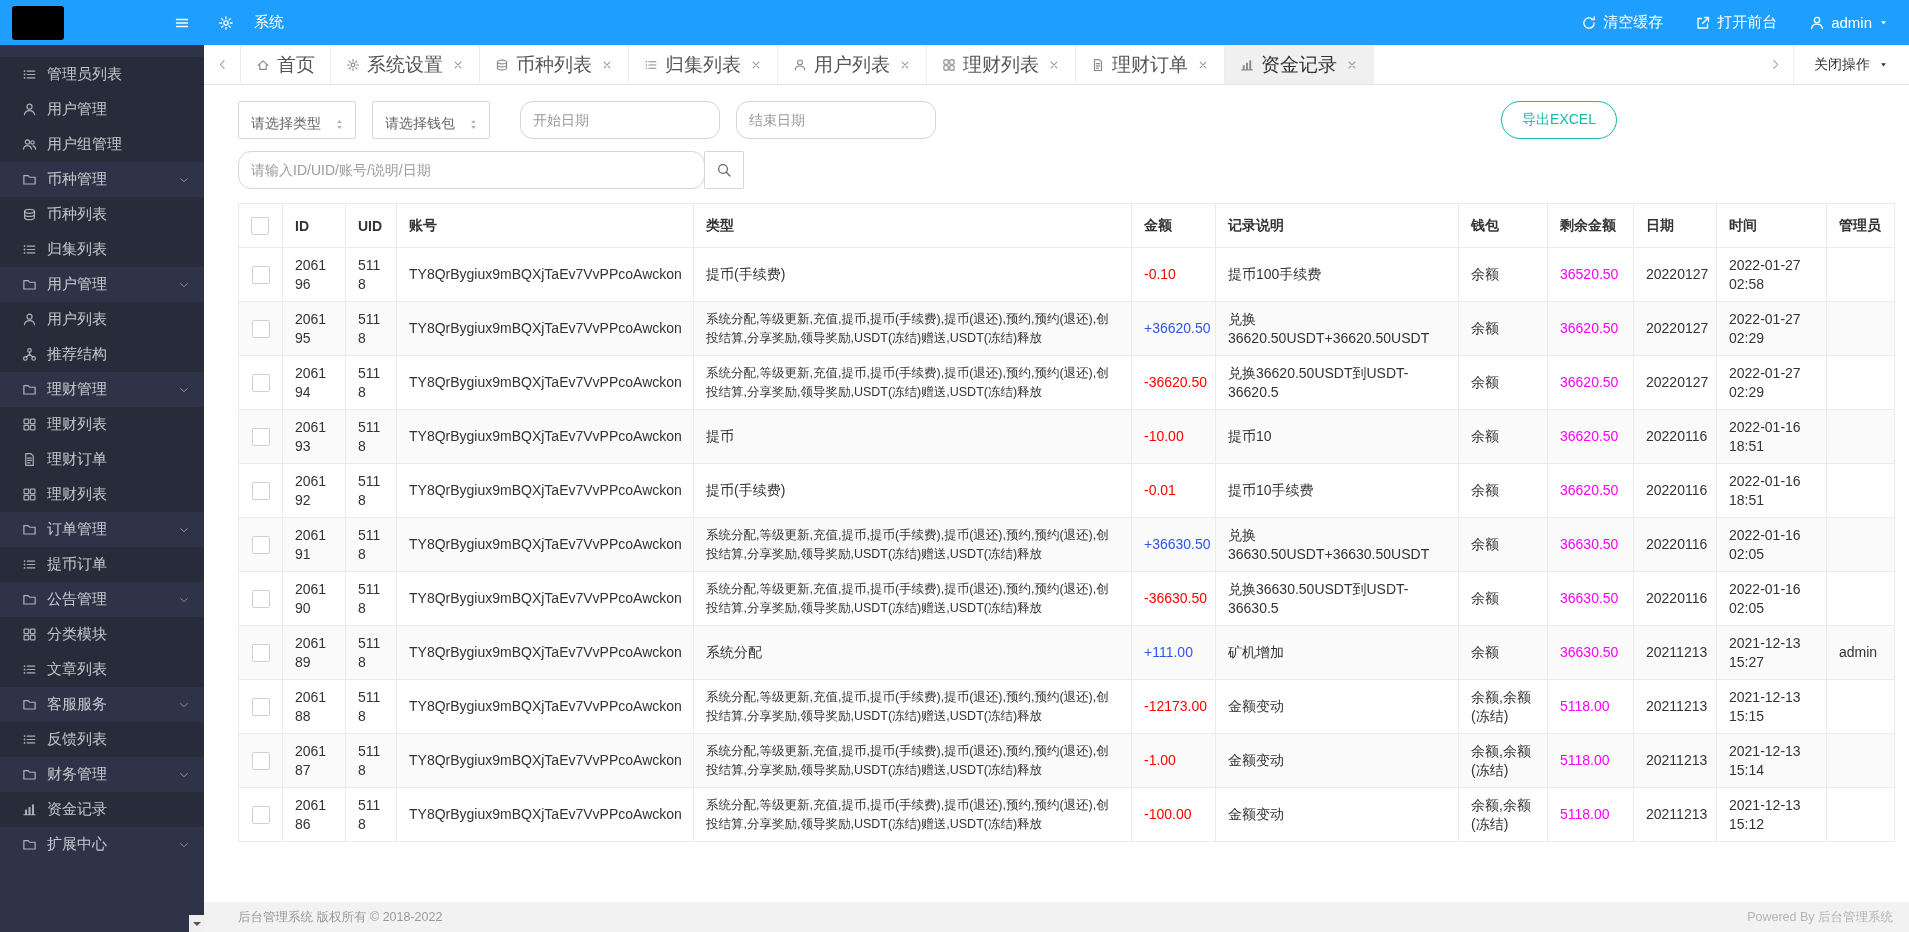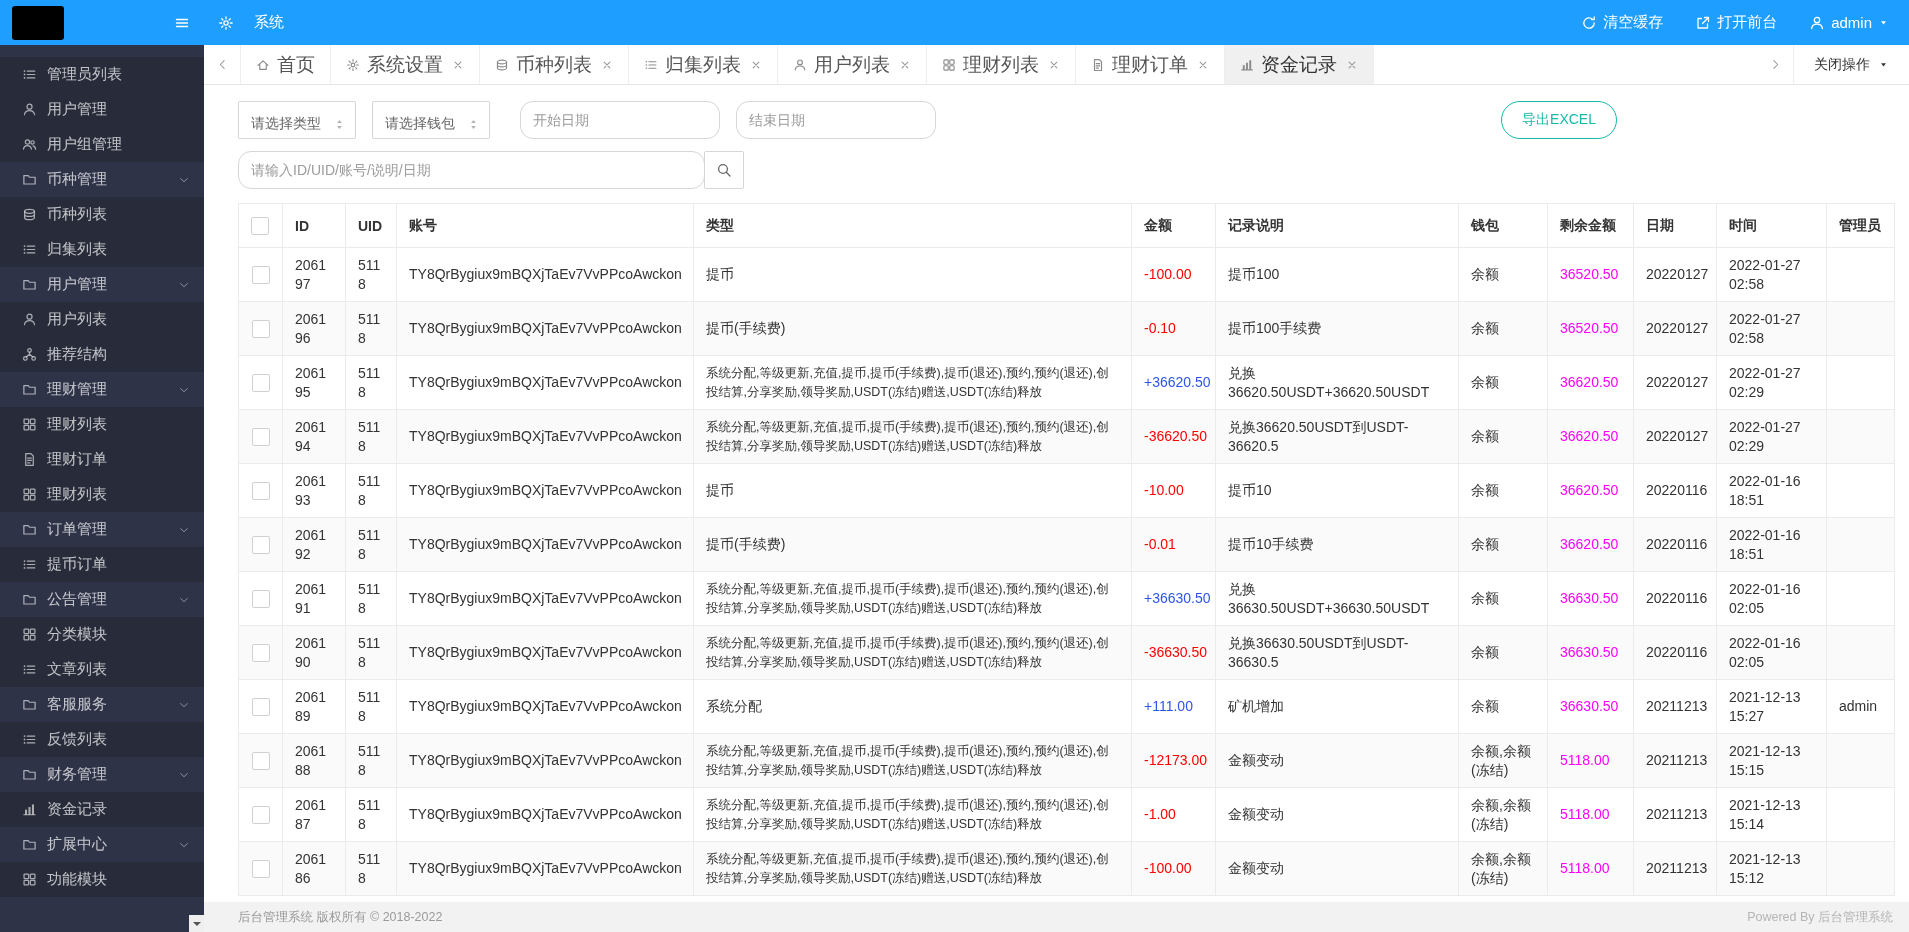--- a/index.html
+++ b/index.html
@@ -386,31 +386,20 @@
                 <path d="M2 3.8h4.6L8 5.6h6v7.2H2z"></path>
               </svg>
             </span>
             <span class="side-label">扩展中心</span>
             <span class="ic chev">
               <svg viewBox="0 0 16 16">
                 <path d="M3.5 6l4.5 4.3L12.5 6"></path>
               </svg>
             </span>
           </div>
-          <div class="side-item leaf">
-            <span class="ic ">
-              <svg viewBox="0 0 16 16">
-                <rect x="2.2" y="2.2" width="4.9" height="4.9" rx=".8"></rect>
-                <rect x="8.9" y="2.2" width="4.9" height="4.9" rx=".8"></rect>
-                <rect x="2.2" y="8.9" width="4.9" height="4.9" rx=".8"></rect>
-                <rect x="8.9" y="8.9" width="4.9" height="4.9" rx=".8"></rect>
-              </svg>
-            </span>
-            <span class="side-label">功能模块</span>
-          </div>
         </nav>
       <div class="sb-arrow"></div>
     </aside>
 
     <section class="content">
       <div class="tabbar">
         <span class="tab-arrow">
           <span class="ic">
               <svg viewBox="0 0 16 16">
                 <path d="M10 3.2L5.3 8l4.7 4.8"></path>
@@ -612,34 +601,20 @@
                 <th>钱包</th>
                 <th>剩余金额</th>
                 <th>日期</th>
                 <th>时间</th>
                 <th>管理员</th>
               </tr>
             </thead>
             <tbody>
               <tr>
                 <td class="c-cb"><span class="cb"></span></td>
-                <td>206197</td>
-                <td>5118</td>
-                <td class="c-acc">TY8QrBygiux9mBQXjTaEv7VvPPcoAwckon</td>
-                <td>提币</td>
-                <td class="c-amt neg">-100.00</td>
-                <td>提币100</td>
-                <td>余额</td>
-                <td class="c-bal">36520.50</td>
-                <td class="c-date">20220127</td>
-                <td>2022-01-27 02:58</td>
-                <td></td>
-              </tr>
-              <tr>
-                <td class="c-cb"><span class="cb"></span></td>
                 <td>206196</td>
                 <td>5118</td>
                 <td class="c-acc">TY8QrBygiux9mBQXjTaEv7VvPPcoAwckon</td>
                 <td>提币(手续费)</td>
                 <td class="c-amt neg">-0.10</td>
                 <td>提币100手续费</td>
                 <td>余额</td>
                 <td class="c-bal">36520.50</td>
                 <td class="c-date">20220127</td>
                 <td>2022-01-27 02:58</td>

